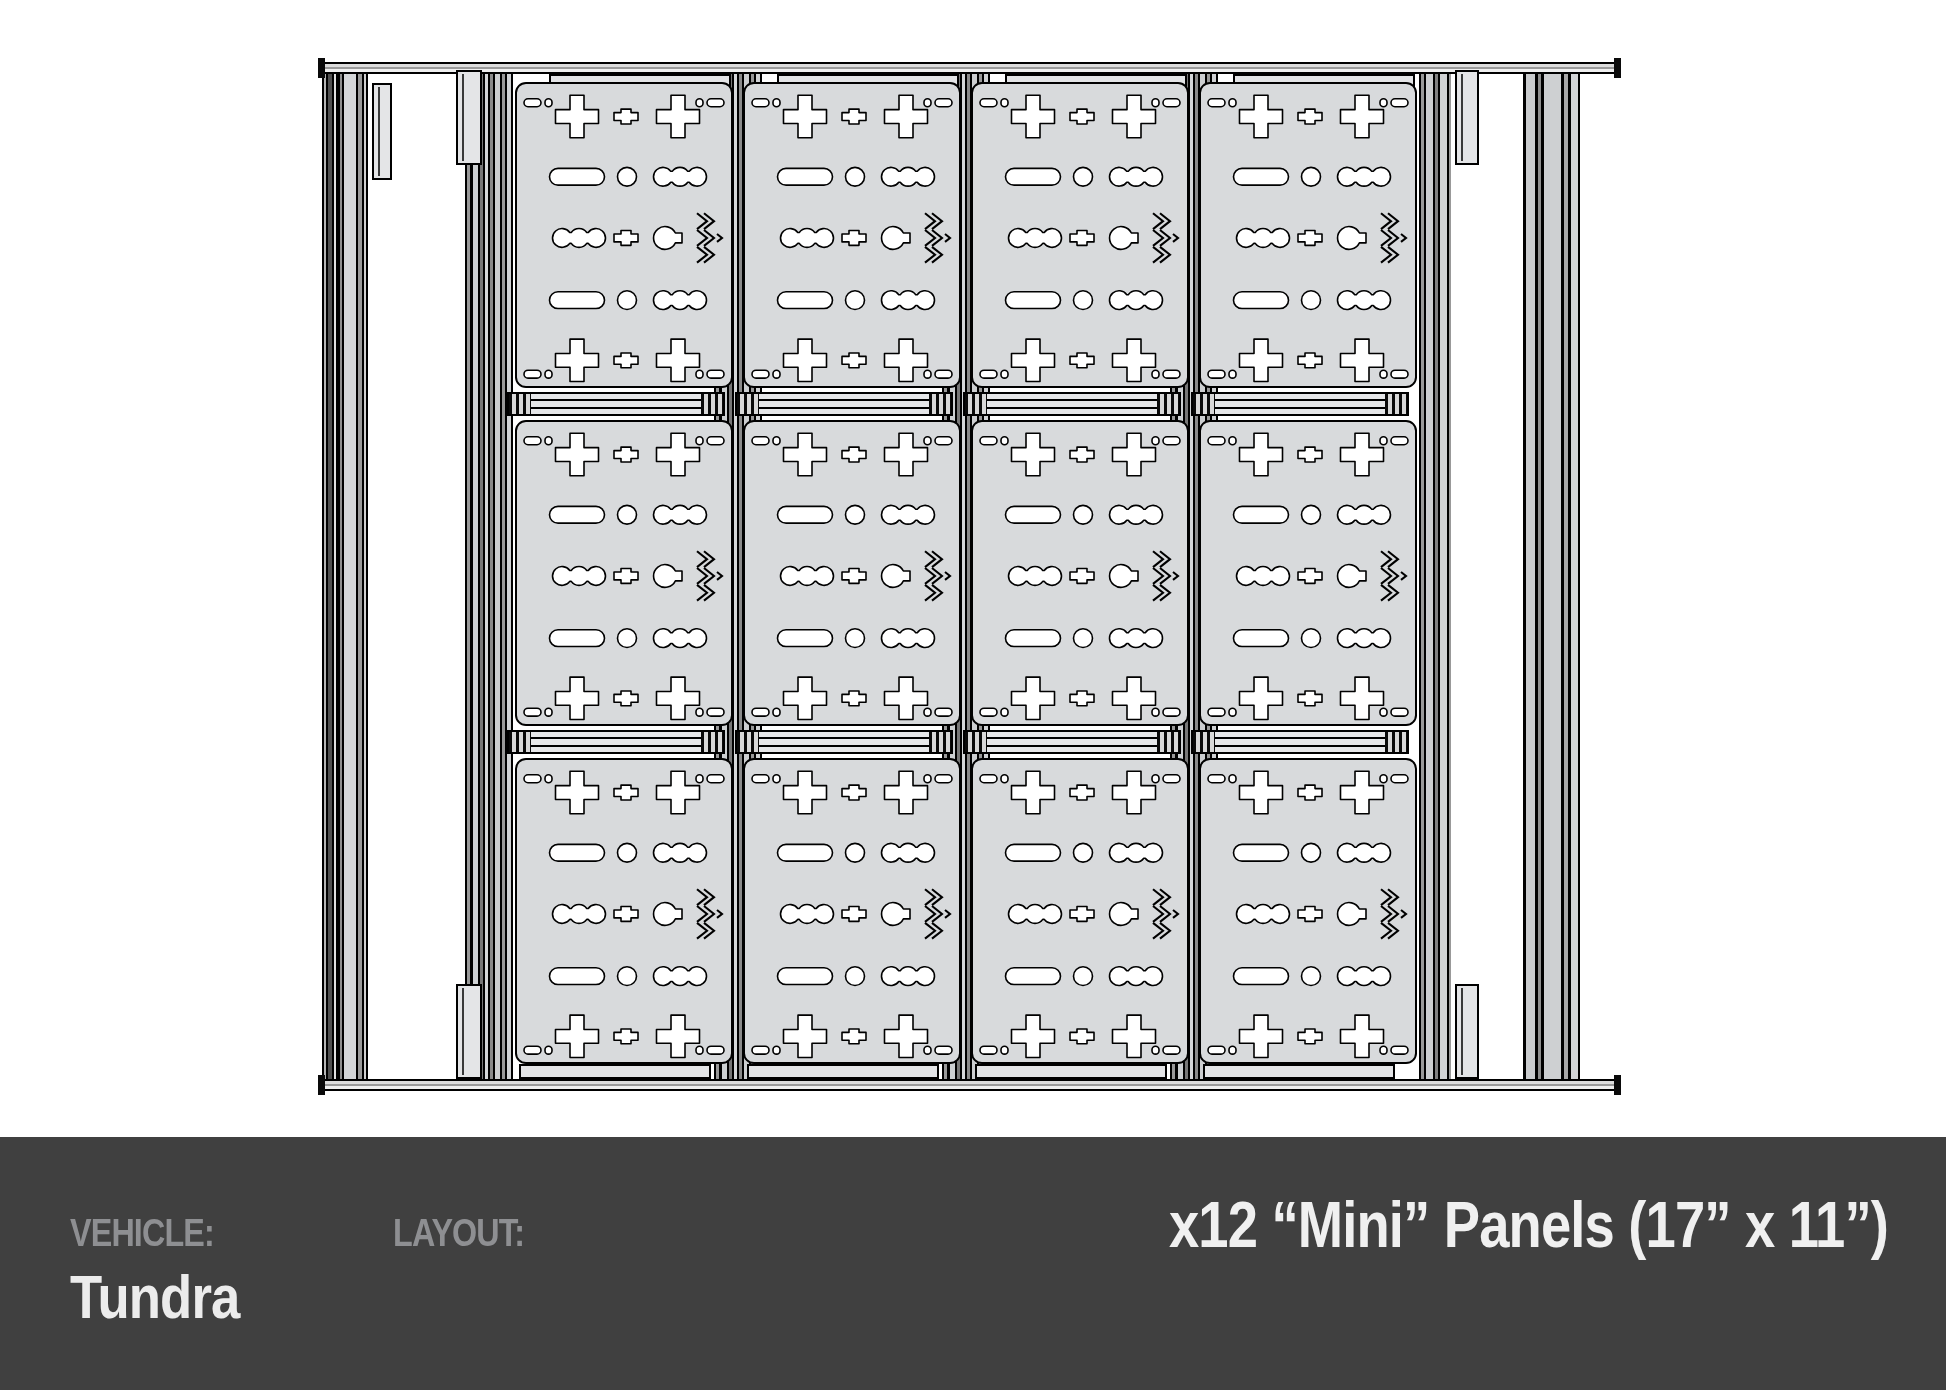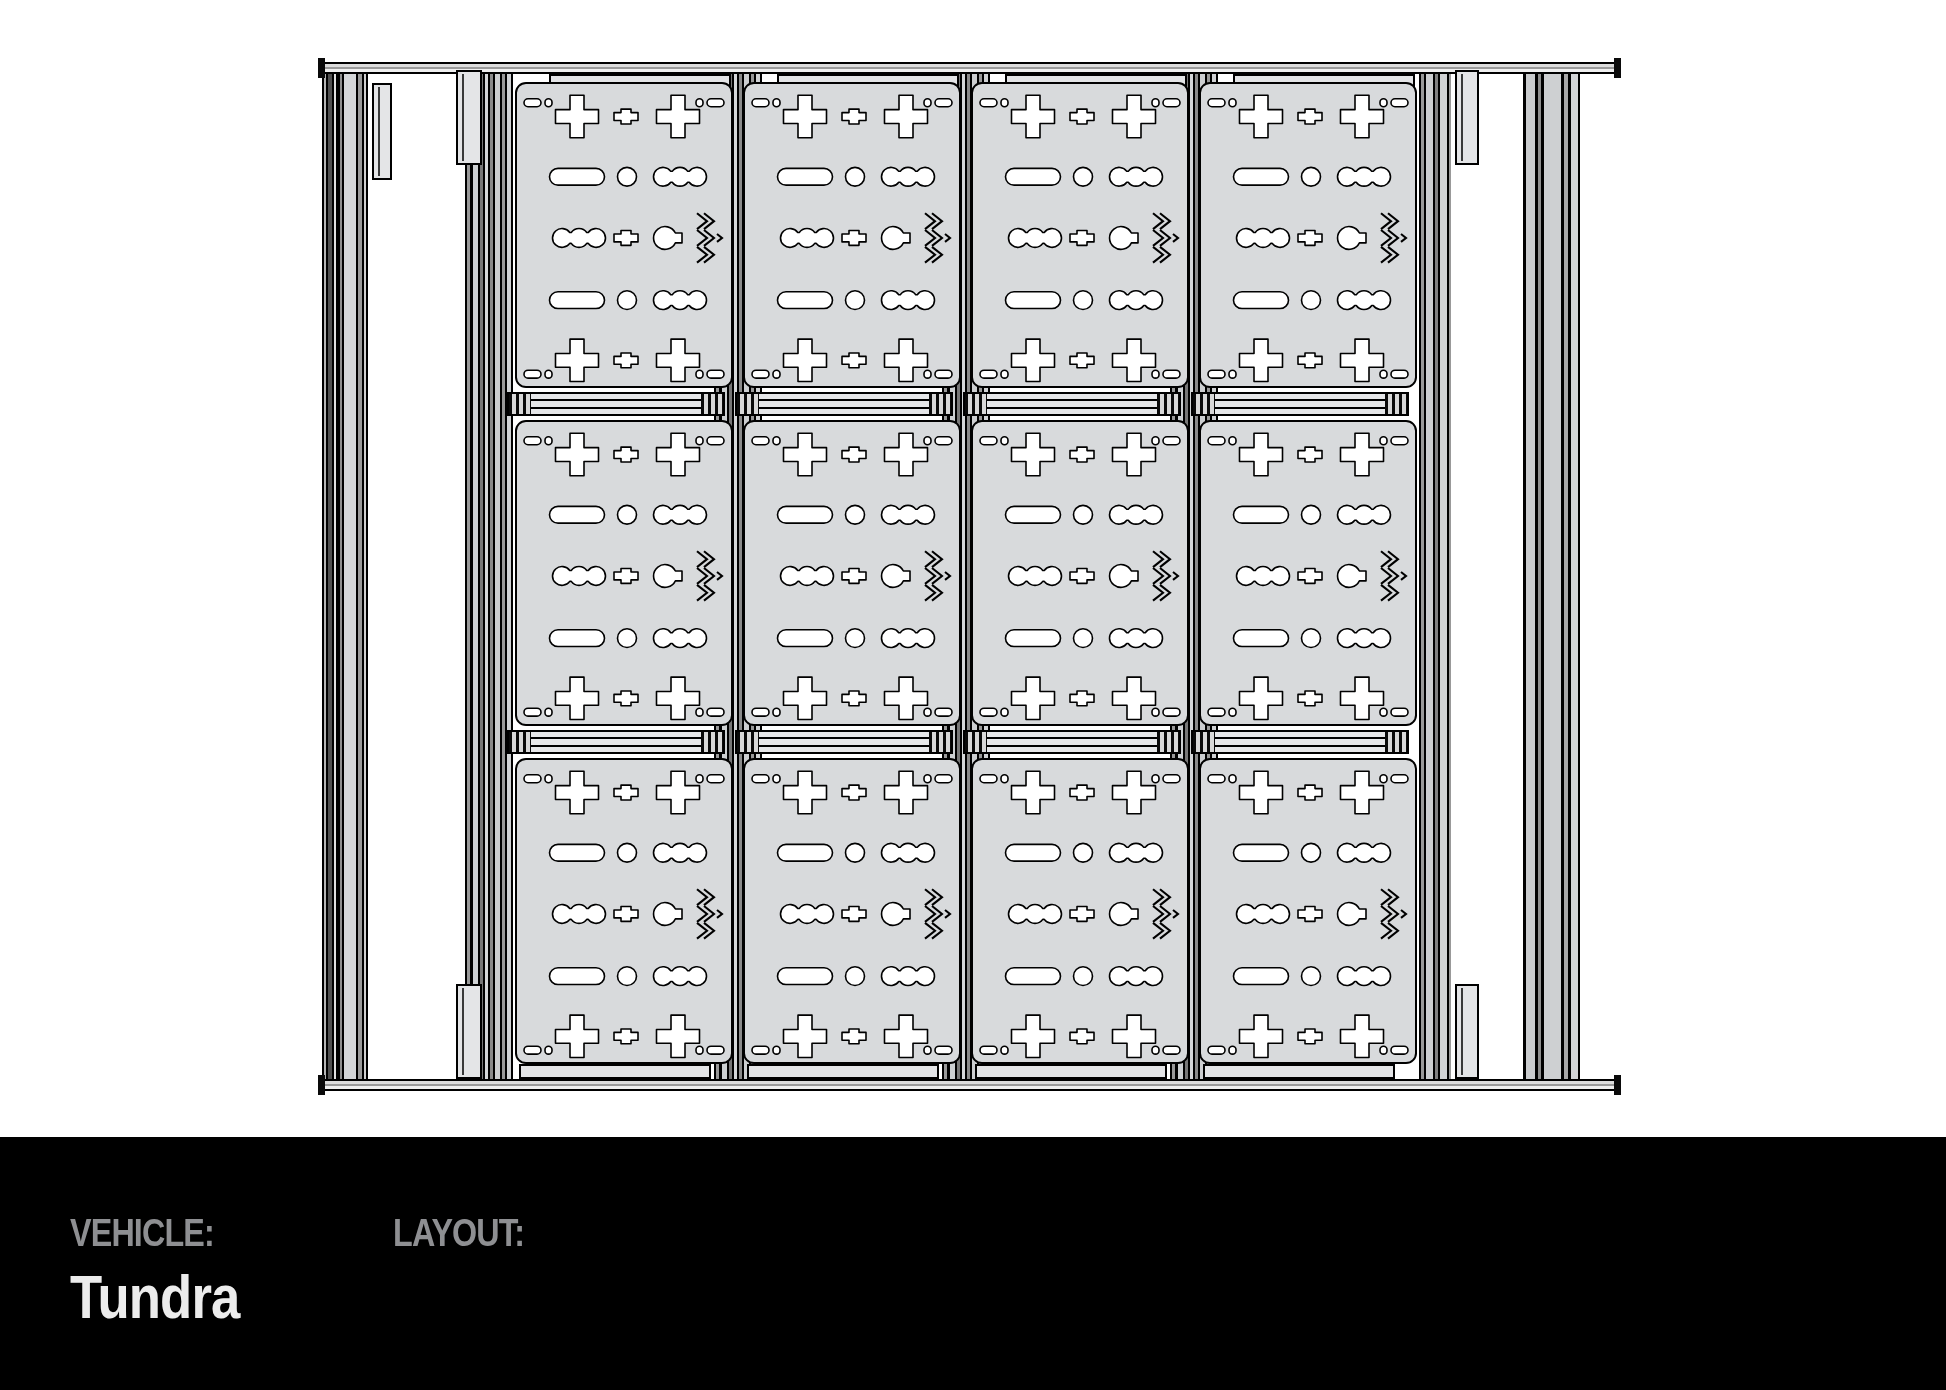--- a/index.html
+++ b/index.html
@@ -38,21 +38,21 @@
      background:repeating-linear-gradient(90deg,#0a0a0a 0 3px,#d8d8d8 3px 7px);}
   .gap-seg .cap.l{left:0;} .gap-seg .cap.r{right:0;}
 
   .panel{position:absolute;width:218px;height:306px;z-index:4;}
   .panel svg{display:block;width:100%;height:100%;}
   .panel-bg{fill:#d8dadc;stroke:#000;stroke-width:2;}
   .cut{fill:#fff;stroke:#000;stroke-width:1.6;stroke-linejoin:round;}
   .logo-stroke{fill:none;stroke:#000;stroke-width:2.1;stroke-linejoin:miter;}
 
   
-  #footer{position:absolute;left:0;top:1137px;width:1946px;height:253px;background:#000000;z-index:10;}
+  #footer{position:absolute;left:0;top:1137px;width:1946px;height:253px;background:#404040;z-index:10;}
   .cond{display:inline-block;transform:scaleX(.85);transform-origin:0 50%;white-space:nowrap;letter-spacing:-1px;}
   .cond-r{transform-origin:100% 50%;}
   .info-label{position:absolute;font-weight:bold;font-size:38px;line-height:1;color:#8e8f92;}
   .info-value{position:absolute;font-weight:bold;font-size:62px;line-height:1;color:#ececec;}
   .count-text{position:absolute;font-weight:bold;font-size:64px;line-height:1;color:#f0f0f0;right:58px;top:56px;text-align:right;}
 </style>
 </head>
 <body>
 
 <svg width="0" height="0" style="position:absolute" aria-hidden="true">
@@ -587,14 +587,15 @@
           <use href="#cut-smallplus" x="111" y="282"></use>
           <use href="#cut-plus" x="163" y="282"></use>
     </svg>
   </div>
     </div>
 
   <div id="footer">
     <div class="info-label" style="left:70px;top:77px;"><span class="cond">VEHICLE:</span></div>
     <div class="info-value" style="left:70px;top:129px;"><span class="cond">Tundra</span></div>
     <div class="info-label" style="left:393px;top:77px;"><span class="cond">LAYOUT:</span></div>
+    <div class="count-text"><span class="cond cond-r">x12 “Mini” Panels (17” x 11”)</span></div>
   </div>
 </div>
 
 </body></html>

